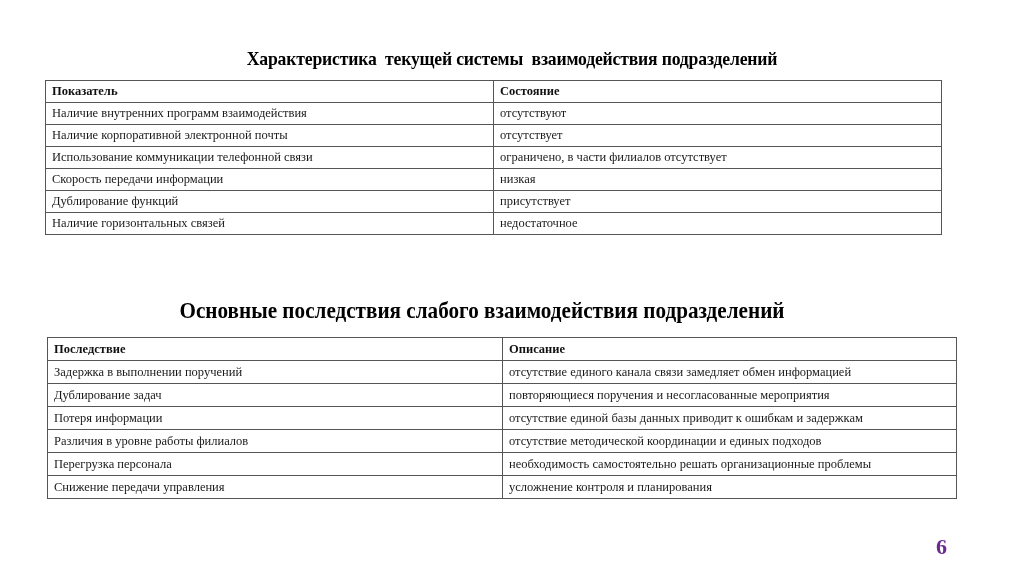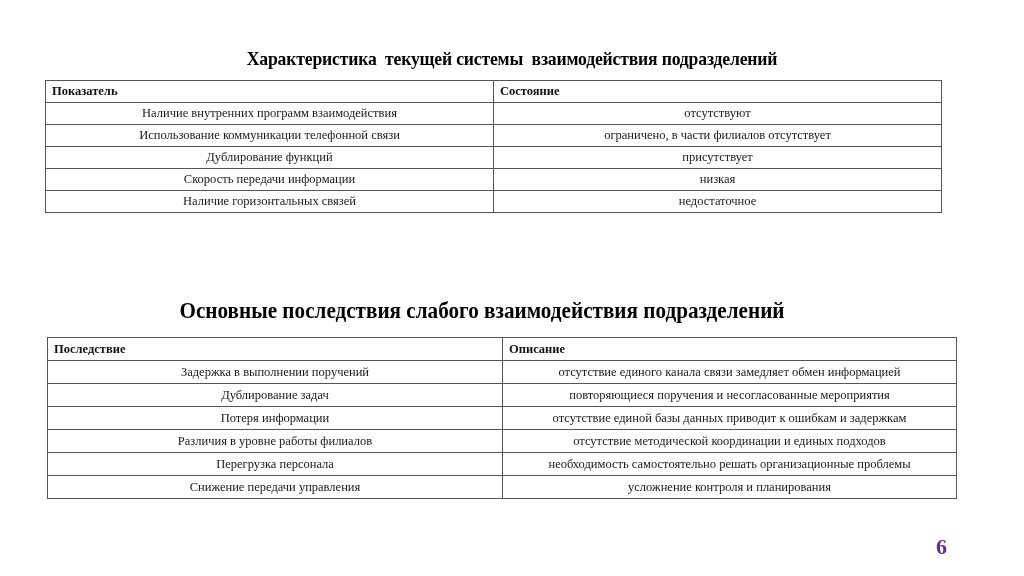--- a/index.html
+++ b/index.html
@@ -46,21 +46,21 @@
     color: #1a1a1a;
     table-layout: fixed;
   }
   table.grid th, table.grid td {
     border: 1.5px solid #555;
     padding: 0 6px;
     height: 21px;
     line-height: 21px;
     white-space: nowrap;
     overflow: hidden;
-    text-align: center;
+    text-align: left;
   }
   table.grid th {
     font-weight: bold;
     text-align: left;
     color: #111;
     height: 21px;
   }
   #table1 {
     left: 45px;
     top: 80px;
@@ -102,30 +102,34 @@
       <th>Показатель</th>
       <th>Состояние</th>
     </tr>
   </thead>
   <tbody>
     <tr>
       <td>Наличие внутренних программ взаимодействия</td>
       <td>отсутствуют</td>
     </tr>
     <tr>
+      <td>Наличие корпоративной электронной почты</td>
+      <td>отсутствует</td>
+    </tr>
+    <tr>
       <td>Использование коммуникации телефонной связи</td>
       <td>ограничено, в части филиалов отсутствует</td>
     </tr>
     <tr>
+      <td>Скорость передачи информации</td>
+      <td>низкая</td>
+    </tr>
+    <tr>
       <td>Дублирование функций</td>
       <td>присутствует</td>
-    </tr>
-    <tr>
-      <td>Скорость передачи информации</td>
-      <td>низкая</td>
     </tr>
     <tr>
       <td>Наличие горизонтальных связей</td>
       <td>недостаточное</td>
     </tr>
   </tbody>
 </table>
 
 <div class="title" id="title2">Основные последствия слабого взаимодействия подразделений</div>
 

